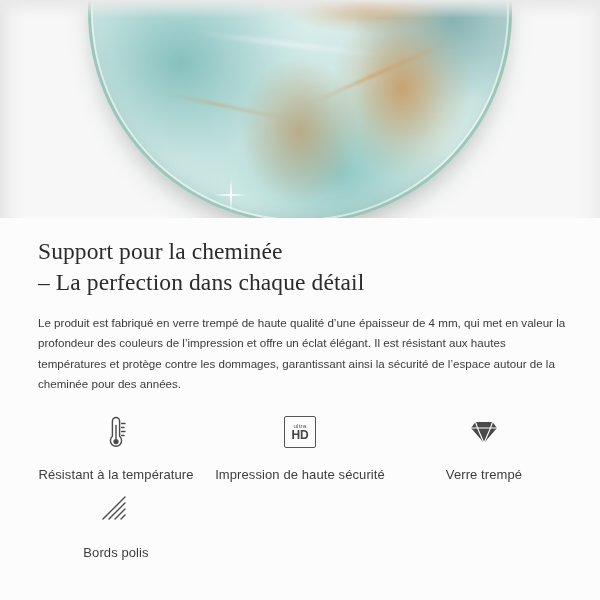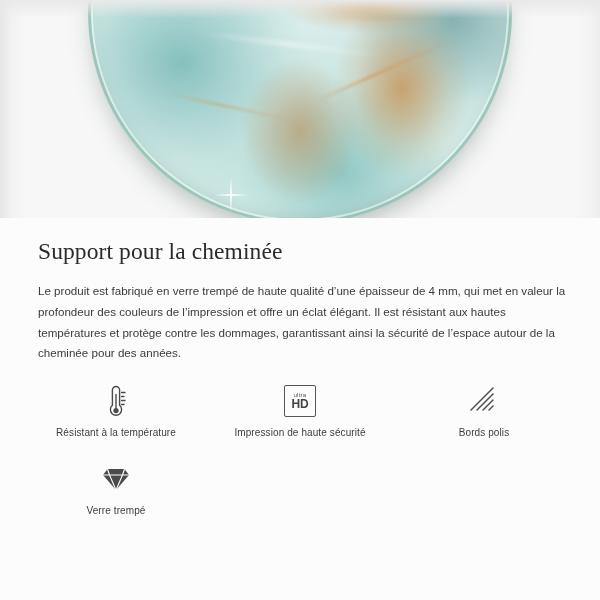--- a/index.html
+++ b/index.html
@@ -197,22 +197,22 @@
     justify-content: flex-start;
     text-align: center;
   }
   .feature .ico {
     height: 42px;
     display: flex;
     align-items: center;
     justify-content: center;
   }
   .feature .cap {
-    margin-top: 5px;
-    font-size: 10px;
+    margin-top: 14px;
+    font-size: 13px;
     color: #3d3d3d;
     letter-spacing: .1px;
   }
   svg { display: block; }
   .stroke {
     fill: none;
     stroke: #4a4a4a;
     stroke-width: 1.4;
     stroke-linecap: round;
     stroke-linejoin: round;
@@ -253,20 +253,21 @@
     <div class="sparkle"></div>
     <div class="page-edge-left"></div>
     <div class="page-edge-right"></div>
     <div class="page-edge-top"></div>
   </div>
 
   <div class="content">
 
     <h1 class="headline">
       <span>Support pour la cheminée</span>
+      <span class="l2">– La perfection dans chaque détail</span>
     </h1>
 
     <p class="body-copy">Le produit est fabriqué en verre trempé de haute qualité d’une épaisseur de 4 mm, qui met en valeur la profondeur des couleurs de l’impression et offre un éclat élégant. Il est résistant aux hautes températures et protège contre les dommages, garantissant ainsi la sécurité de l’espace autour de la cheminée pour des années.</p>
 
     <div class="features">
 
       <div class="feature">
         <div class="ico">
           <svg width="34" height="40" viewBox="0 0 34 40">
             <path class="stroke" d="M17 5.5a3.6 3.6 0 0 1 3.6 3.6v15.2a5.6 5.6 0 1 1-7.2 0V9.1A3.6 3.6 0 0 1 17 5.5z"></path>
@@ -284,37 +285,37 @@
             <span class="t1">ultra</span>
             <span class="t2">HD</span>
           </div>
         </div>
         <div class="cap">Impression de haute sécurité</div>
       </div>
 
 
       <div class="feature">
         <div class="ico">
+          <svg width="38" height="34" viewBox="0 0 38 34">
+            <path d="M6 13h26l-13 15z" fill="#4a4a4a"></path>
+            <path d="M6 13l4.5-6h17L32 13z" fill="#4a4a4a"></path>
+            <path d="M6 13h26M12.5 13l6.5 15 6.5-15M10.5 7l2 6M27.5 7l-2 6" fill="none" stroke="#ffffff" stroke-width="1.1"></path>
+          </svg>
+        </div>
+        <div class="cap">Verre trempé</div>
+      </div>
+
+      <div class="feature">
+        <div class="ico">
           <svg width="34" height="34" viewBox="0 0 34 34">
             <path class="stroke" d="M4 26L26 4"></path>
             <path class="stroke" d="M10 26L26 10"></path>
             <path class="stroke" d="M16 26L26 16"></path>
             <path class="stroke" d="M22 26l4-4"></path>
           </svg>
         </div>
         <div class="cap">Bords polis</div>
       </div>
 
-      <div class="feature">
-        <div class="ico">
-          <svg width="38" height="34" viewBox="0 0 38 34">
-            <path d="M6 13h26l-13 15z" fill="#4a4a4a"></path>
-            <path d="M6 13l4.5-6h17L32 13z" fill="#4a4a4a"></path>
-            <path d="M6 13h26M12.5 13l6.5 15 6.5-15M10.5 7l2 6M27.5 7l-2 6" fill="none" stroke="#ffffff" stroke-width="1.1"></path>
-          </svg>
-        </div>
-        <div class="cap">Verre trempé</div>
-      </div>
-
 
     </div>
   </div>
 </div>
 
 </body></html>

